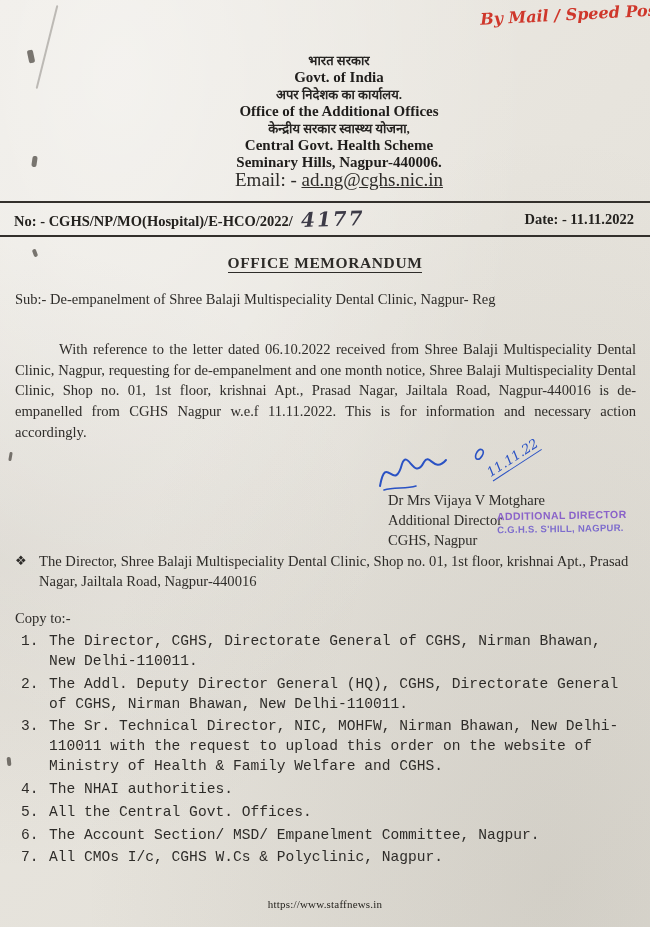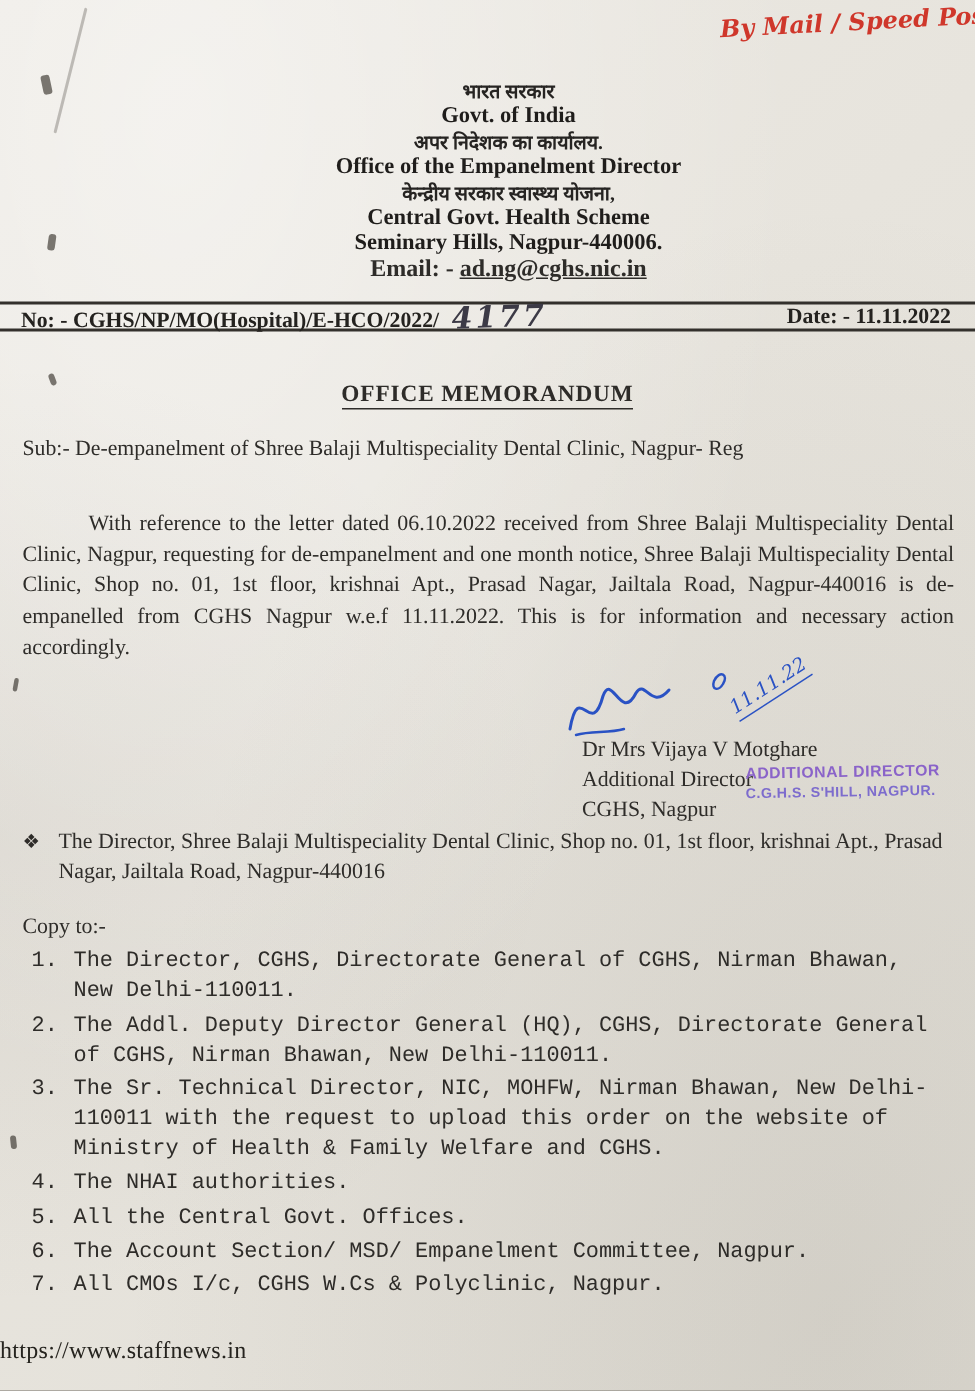--- a/index.html
+++ b/index.html
@@ -32,25 +32,25 @@
     font-style:italic; font-weight:bold;
     font-size:16px; color:#cf372b;
     transform:rotate(-3deg);
     white-space:nowrap;
     border-bottom:1px solid rgba(207,55,43,.0);
   }
   
   .letterhead { position:absolute; top:52px; left:0; right:0; text-align:center; line-height:17px;padding-left:28px; }
   .lh-hi { font-size:13px; font-weight:bold; color:#262422; }
   .lh-en { font-size:15px; font-weight:bold; color:#1f1d1b; }
-  .lh-email { font-size:16px; font-weight:bold; }
+  .lh-email { font-size:19px; font-weight:normal; }
   .lh-email .addr { text-decoration:underline; }
   
   .ref-band {
-    position:absolute; top:201px; left:0; right:0; height:20px;
+    position:absolute; top:201px; left:0; right:0; height:36px;
     border-top:2px solid #33302c; border-bottom:2px solid #33302c;
     display:flex; align-items:center; justify-content:space-between;
     padding:0 16px 0 14px;
     font-weight:bold; font-size:14.5px; color:#24221f;
   }
   .ref-no { display:flex; align-items:baseline; }
   .ref-handwritten {
     font-family:"DejaVu Serif", serif;
     font-style:italic; font-weight:bold;
     font-size:20px; color:#3c3a46;
@@ -90,43 +90,43 @@
   .to-block { position:absolute; top:548px; left:15px; right:15px; font-size:14.6px; line-height:1.38; }
   .to-row { display:flex; margin-top:3px; }
   .to-bullet { width:24px; flex:0 0 24px; font-size:13px; padding-top:1px; }
   .copy-block { position:absolute; top:610px; left:15px; right:15px; font-size:14.6px; }
   .copy-label { margin-bottom:5px; }
   .copy-list { counter-reset:li; list-style:none;font-family:Liberation Mono, monospace; }
   .copy-item { position:relative; padding-left:34px; margin-bottom:3px; line-height:1.36; counter-increment:li; }
   .copy-item::before { content:counter(li) "."; position:absolute; left:6px; top:0; }
   
   .footer-url {
-    position:absolute; bottom:17px; left:0; right:0; text-align:left;
-    font-size:16px; color:#26241f; letter-spacing:.2px;margin-top:32px;
+    position:absolute; bottom:17px; left:0; right:0; text-align:center;
+    font-size:11px; color:#26241f; letter-spacing:.2px;margin-top:32px;
   }
 </style>
 </head>
 <body>
 
 <div class="page">
 
   <div class="artifact art-line"></div>
   <div class="artifact art-a"></div>
   <div class="artifact art-b"></div>
   <div class="artifact art-c"></div>
   <div class="artifact art-d"></div>
   <div class="artifact art-e"></div>
 
   <div class="mail-note">By Mail / Speed Post</div>
 
   <div class="letterhead">
     <div class="lh-hi">भारत सरकार</div>
     <div class="lh-en">Govt. of India</div>
     <div class="lh-hi">अपर निदेशक का कार्यालय.</div>
-    <div class="lh-en">Office of the Empanelment Director</div>
+    <div class="lh-en">Office of the Additional Offices</div>
     <div class="lh-hi">केन्द्रीय सरकार स्वास्थ्य योजना,</div>
     <div class="lh-en">Central Govt. Health Scheme</div>
     <div class="lh-en">Seminary Hills, Nagpur-440006.</div>
     <div class="lh-email"><span>Email: - </span><span class="addr">ad.ng@cghs.nic.in</span></div>
   </div>
 
   <div class="ref-band">
     <div class="ref-no">
       <span>No: - CGHS/NP/MO(Hospital)/E-HCO/2022/</span>
       <span class="ref-handwritten">4177</span>

